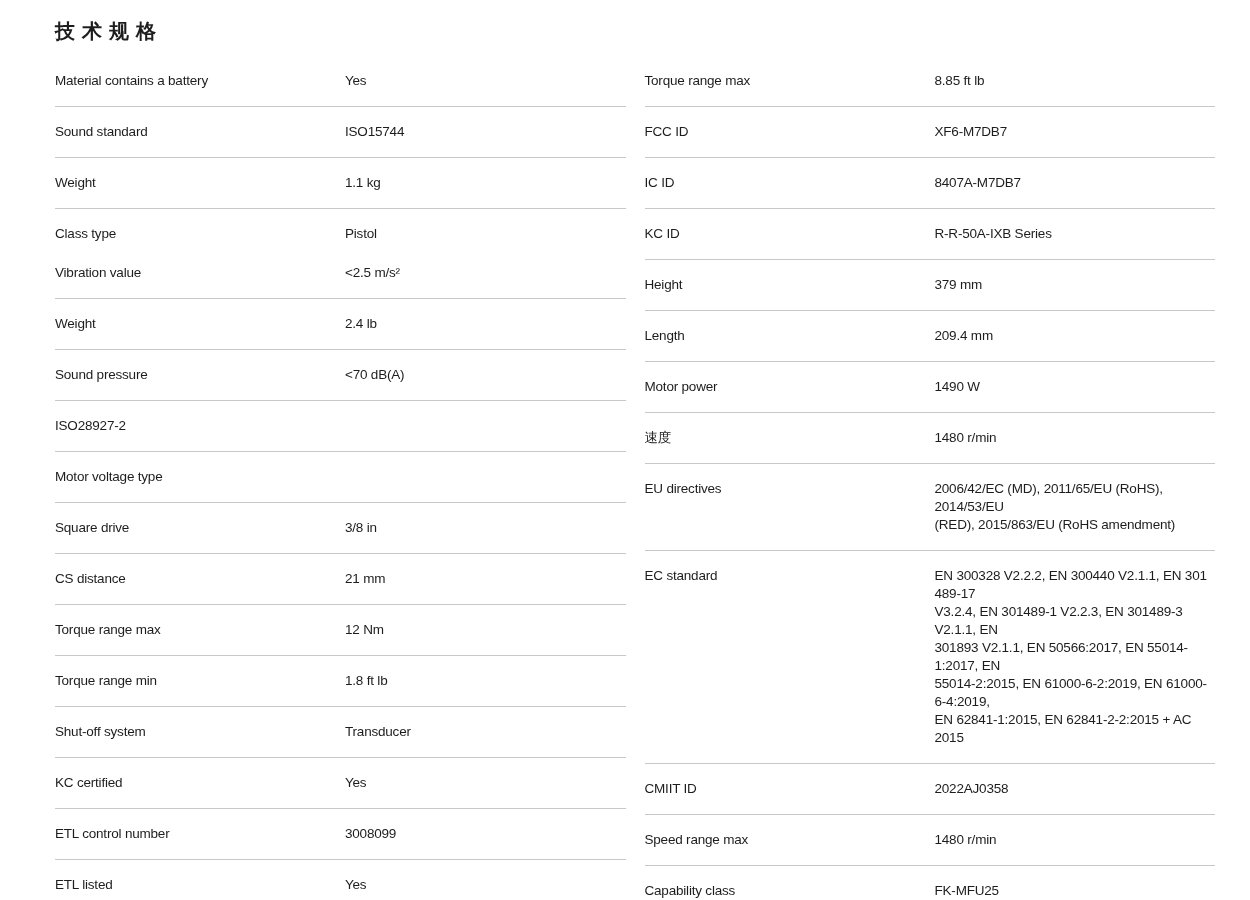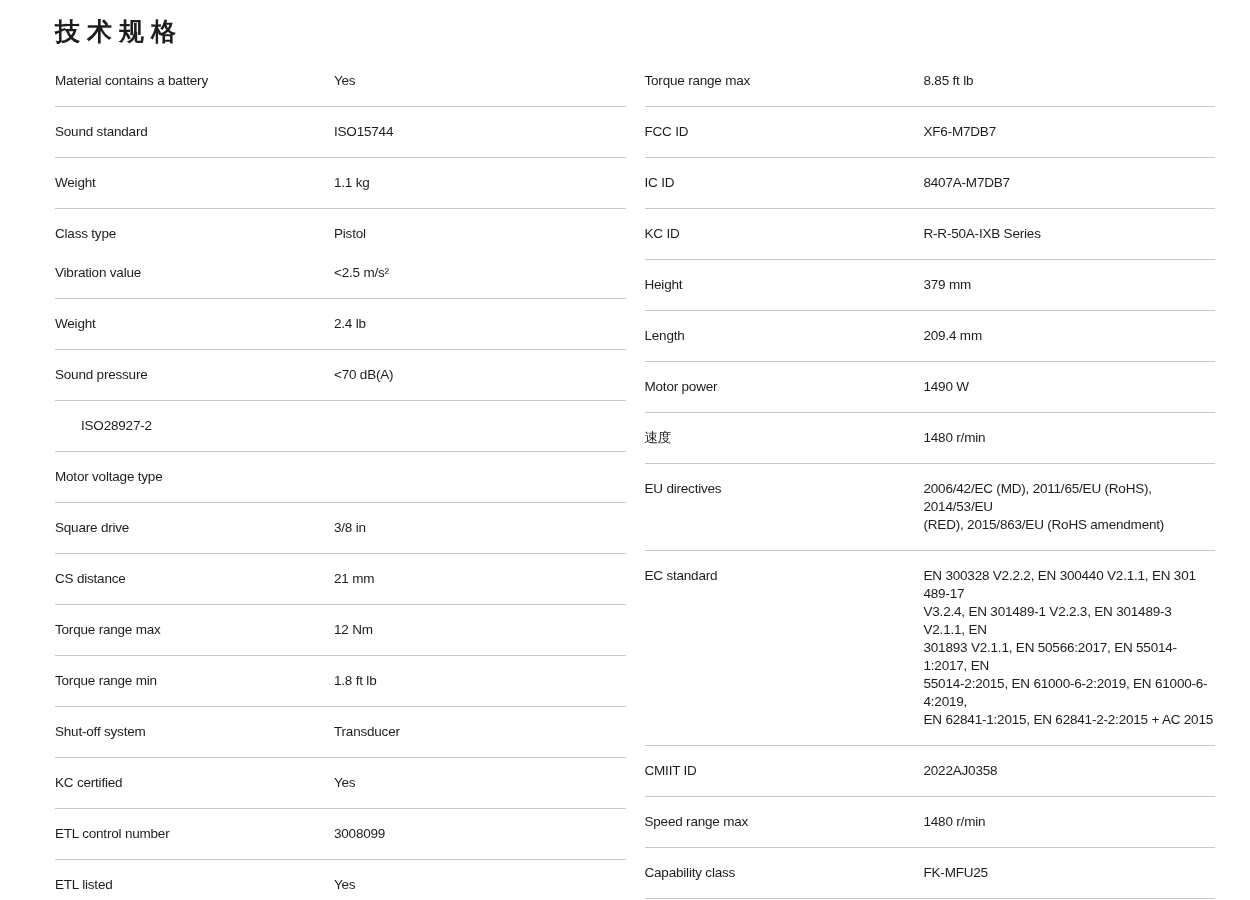--- a/index.html
+++ b/index.html
@@ -7,21 +7,21 @@
     width: 1250px;
     height: 900px;
     overflow: hidden;
     background: var(--bg, #ffffff);
     color: var(--text, #1d1d1d);
     font-family: "Liberation Sans", sans-serif;
   }
   .page { padding: 16px 35px 0 55px; }
   .page-title {
     margin: 0 0 10px 0;
-    font-size: 25px;
+    font-size: 20px;
     line-height: 30px;
     font-weight: 700;
     letter-spacing: 7px;
     color: var(--text, #1d1d1d);
   }
   .spec-table {
     display: flex;
     gap: 19px;
     align-items: flex-start;
   }
@@ -29,32 +29,32 @@
   .spec-row {
     padding: 16px 0;
     border-bottom: 1px solid var(--divider, #c8c8c8);
   }
   .spec-pair {
     display: flex;
     align-items: flex-start;
     font-size: 13.5px;
     line-height: 18px;
     letter-spacing: -0.2px;
+    gap: 37px;
   }
   .spec-pair + .spec-pair { margin-top: 21px; }
   .spec-label {
     flex: 0 0 253px;
     box-sizing: border-box;
     padding-right: 14px;
   }
   .spec-value {
     flex: 1 1 auto;
     min-width: 0;
     white-space: pre-line;
-    margin-left: 26px;
   }
 </style>
 </head>
 <body>
 
 <div class="page">
   <h1 class="page-title">技术规格</h1>
   <div class="spec-table">
     <div class="spec-col">
         <div class="spec-row">

